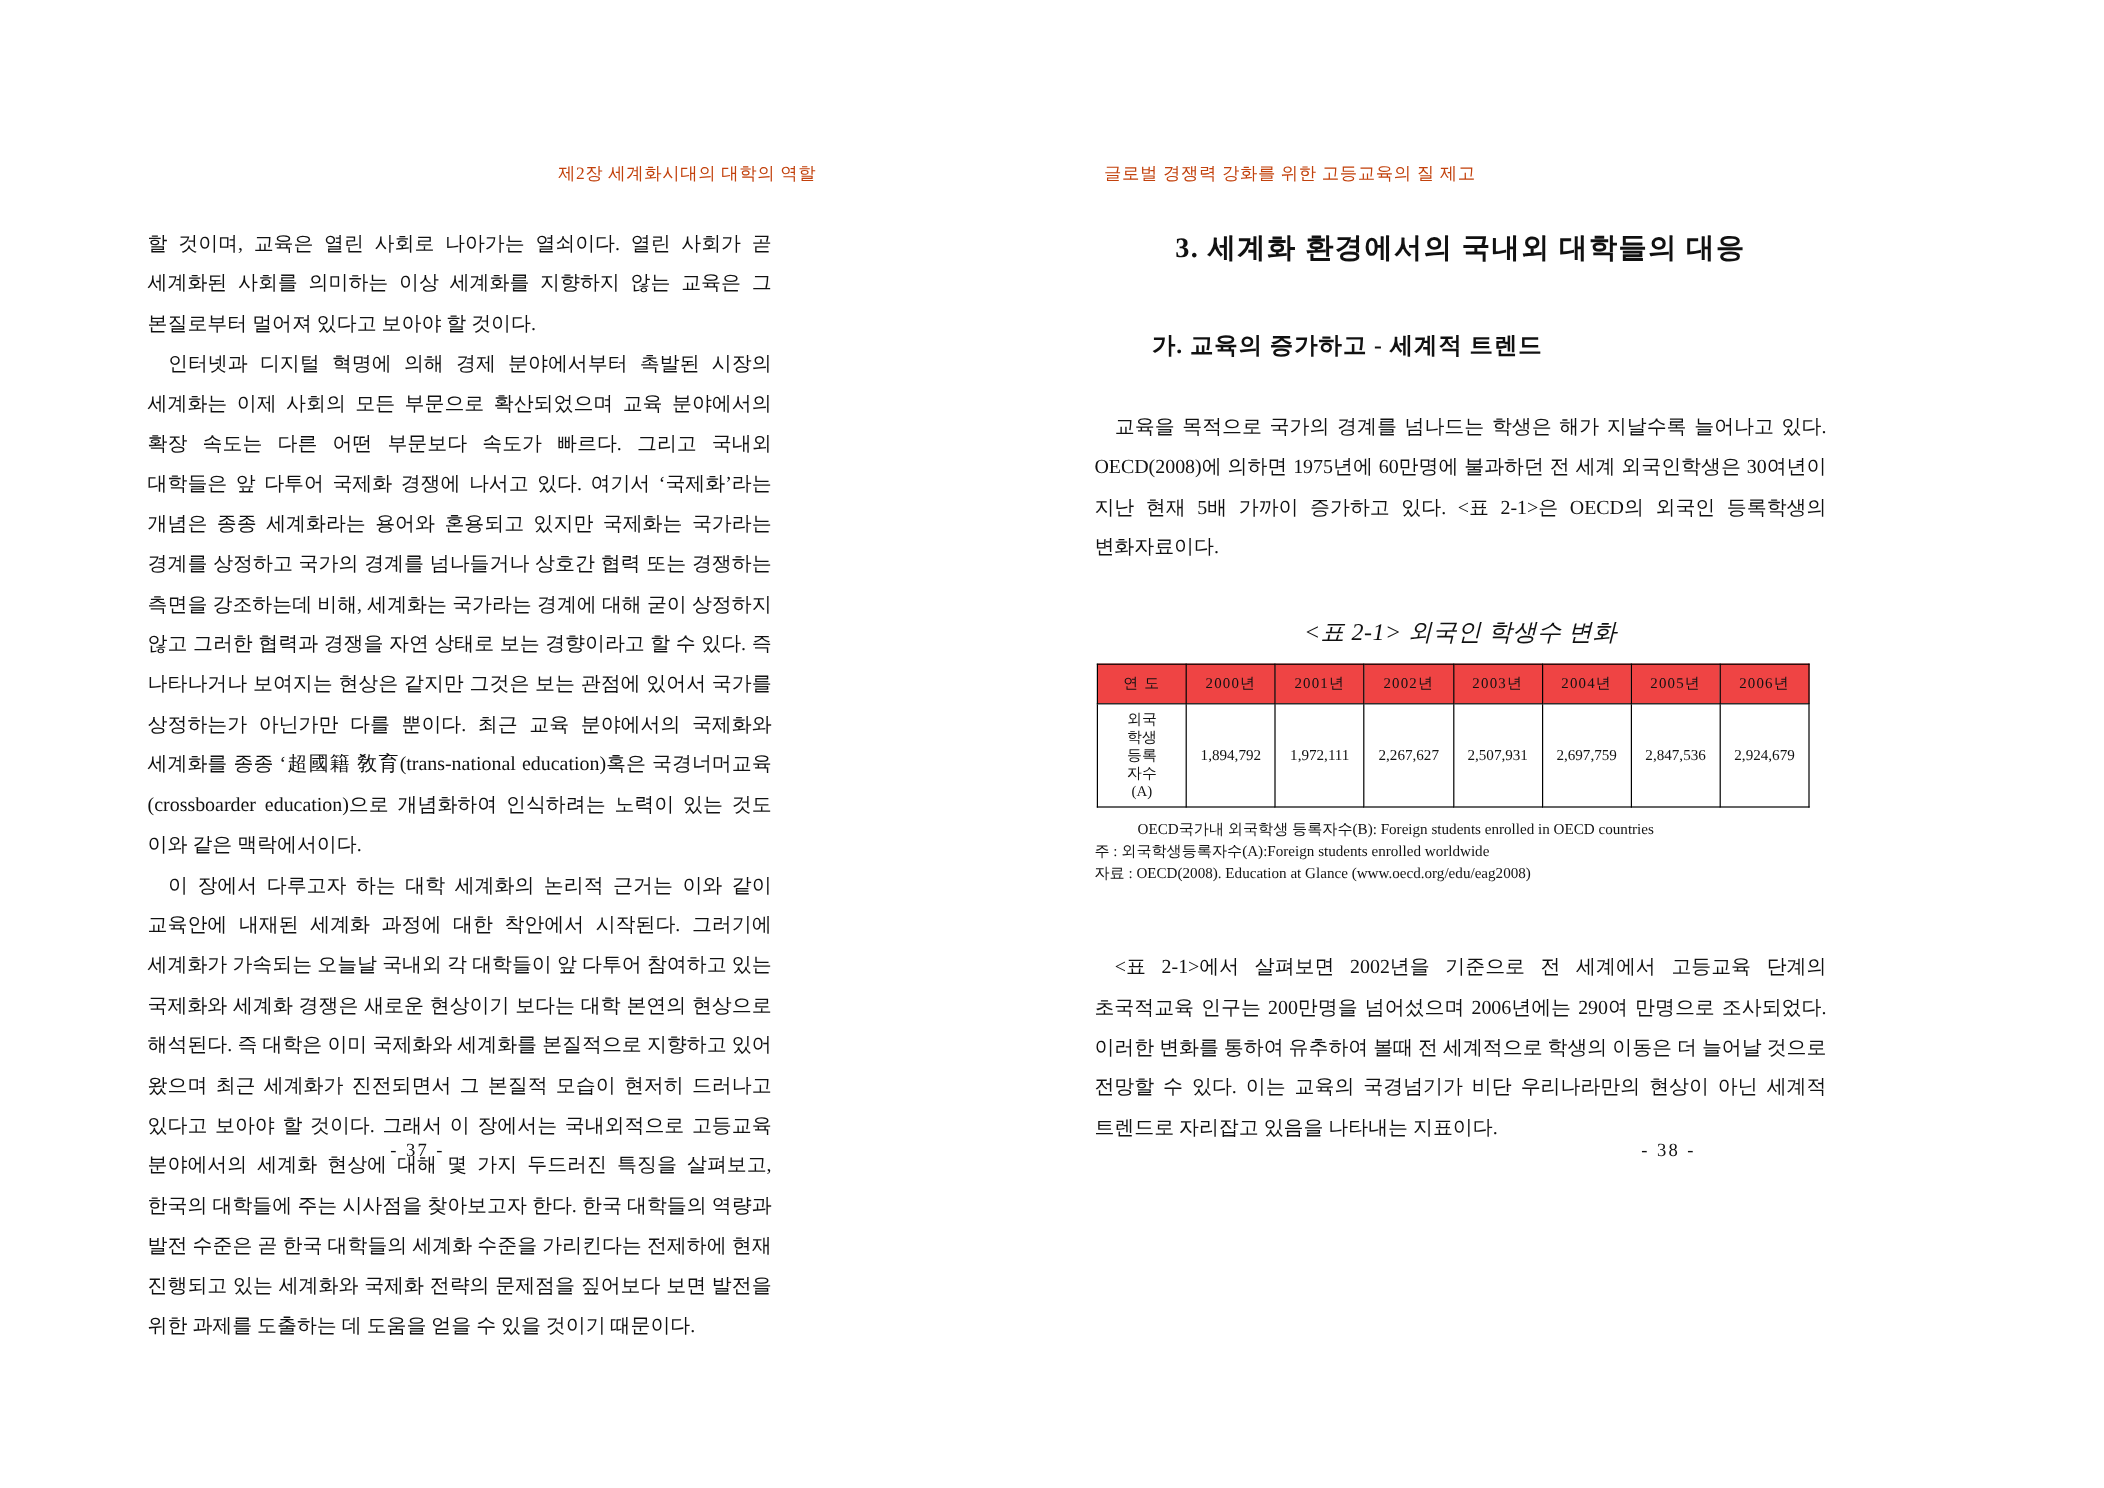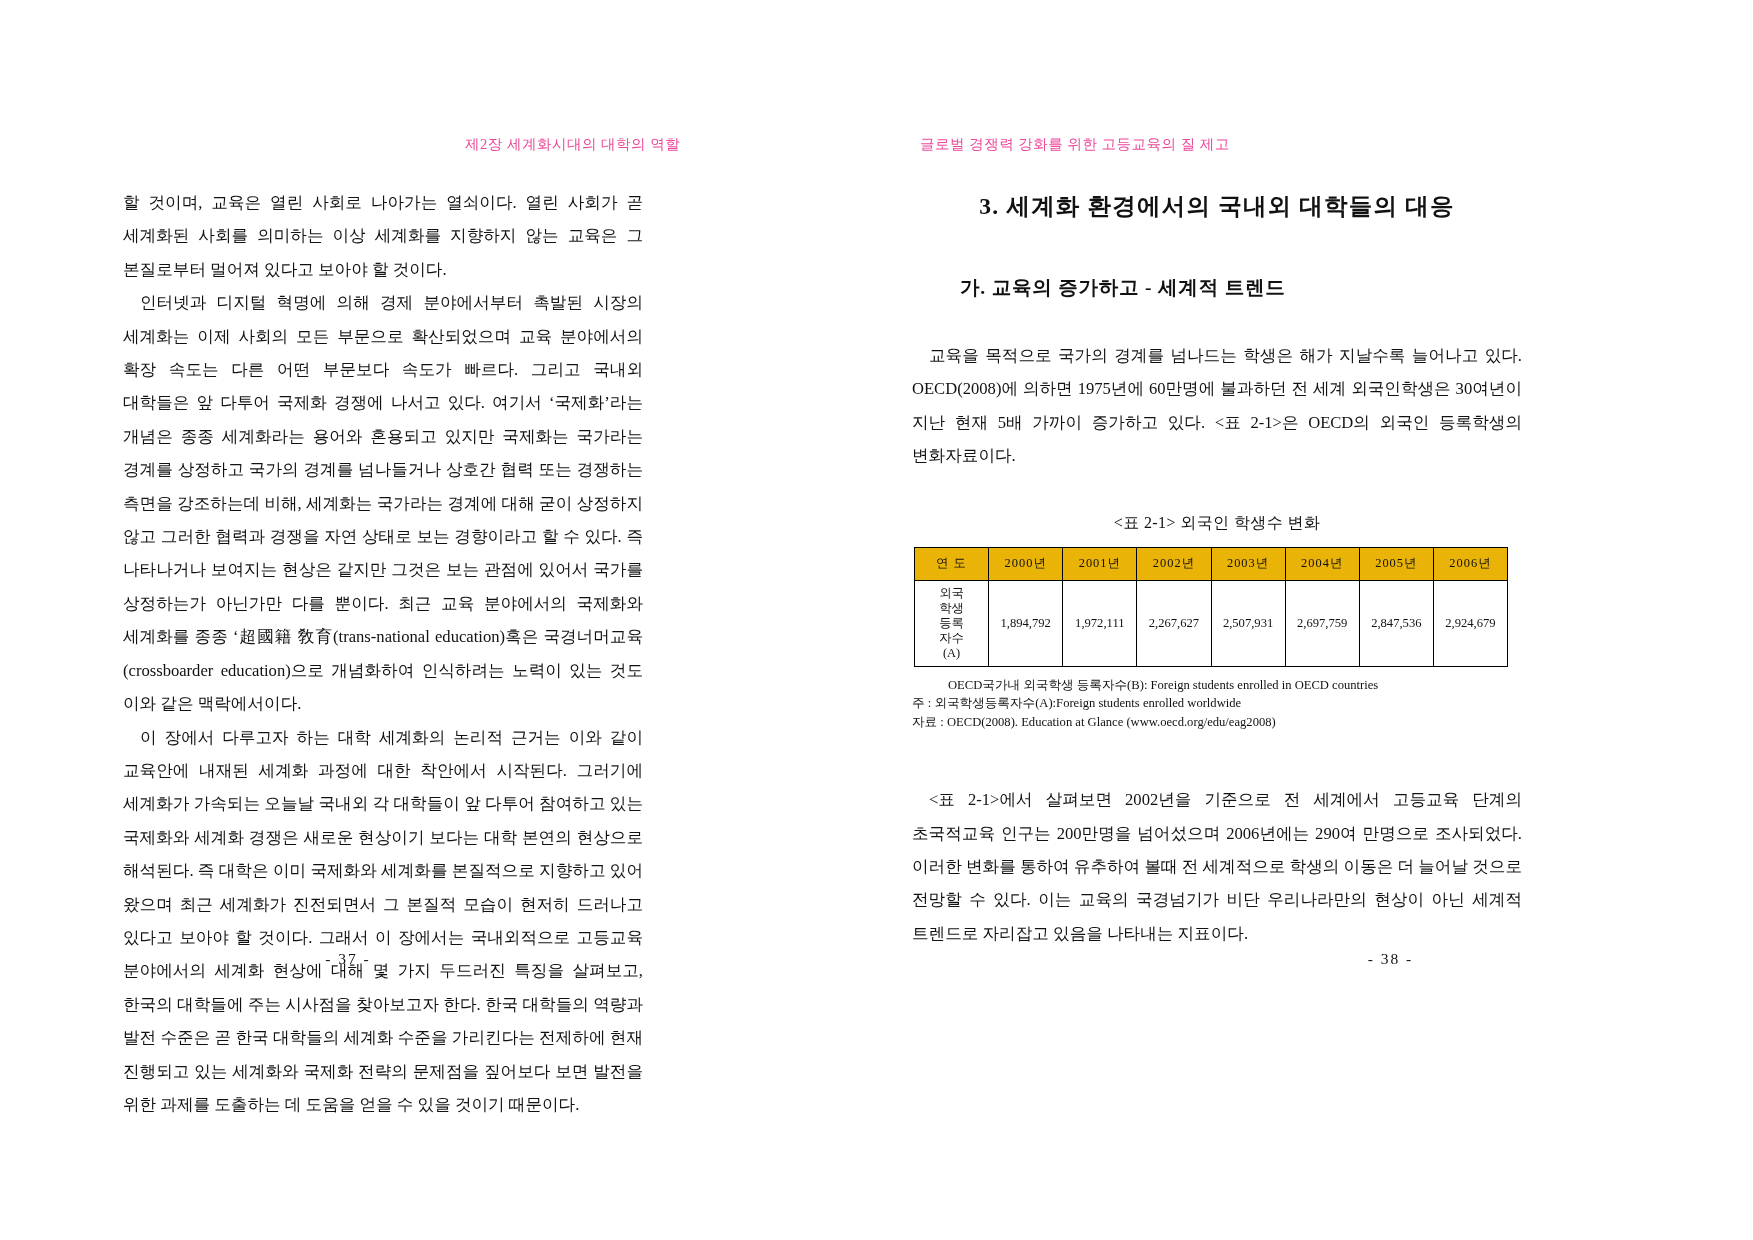--- a/index.html
+++ b/index.html
@@ -32,21 +32,21 @@
     width: 877px;
     padding: 0;
   }
 
   
   .running-head {
     position: absolute;
     top: 135px;
     font-size: 14.5px;
     letter-spacing: 0.5px;
-    color: #ec4899;
+    color: #c2410c;
     white-space: nowrap;
   }
   .rh-left { left: 465px; }
   .rh-right { left: 44px; }
 
   
   .col-left {
     position: absolute;
     left: 123px;
     top: 186px;
@@ -98,40 +98,41 @@
     line-height: 33.4px;
     text-align: justify;
     word-break: keep-all;
     margin-top: 52px;
     text-indent: 17px;
   }
 
   
   .table-caption {
     text-align: center;
-    font-size: 16px;
+    font-size: 20px;
     margin-top: 40px;
     letter-spacing: 0.4px;
+    font-style: italic;
   }
   table.data-table {
     border-collapse: collapse;
     margin: 13px 0 0 2px;
     width: 594px;
     table-layout: fixed;
   }
   table.data-table th,
   table.data-table td {
     border: 1px solid #000000;
     font-size: 12.4px;
     text-align: center;
     padding: 3px 2px;
     line-height: 15px;
   }
   table.data-table thead th {
-    background: #eab308;
+    background: #ef4444;
     font-weight: normal;
     letter-spacing: 1px;
     height: 26px;
   }
   table.data-table td.rowhead {
     width: 94px;
     line-height: 15px;
     padding: 5px 19px;
   }
   table.data-table td.num {

